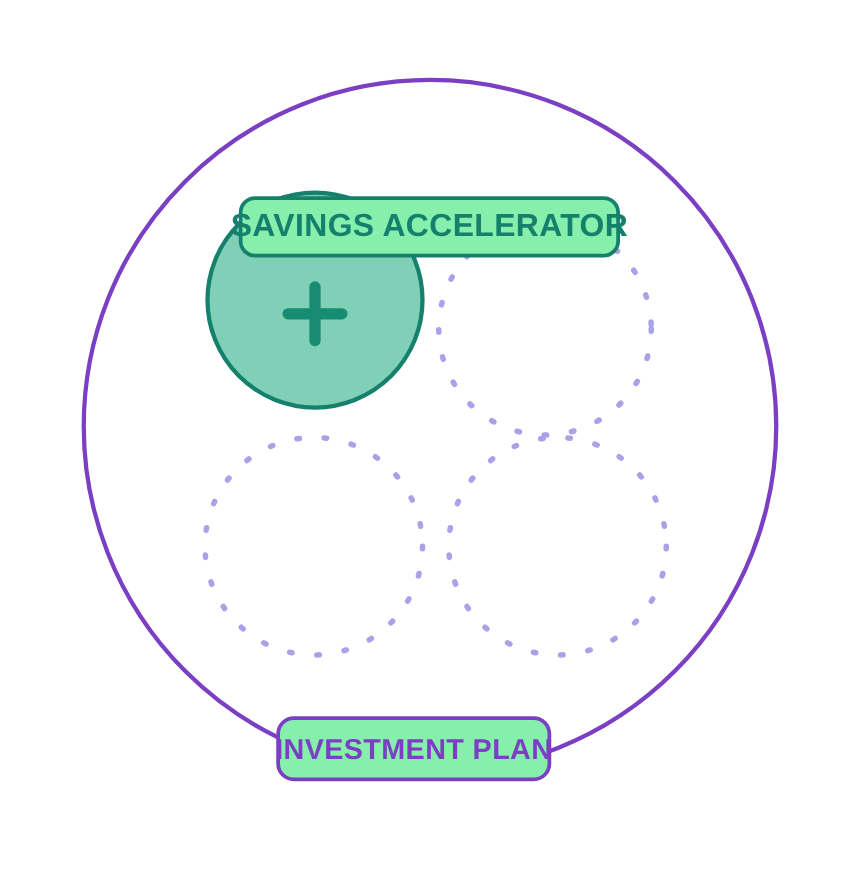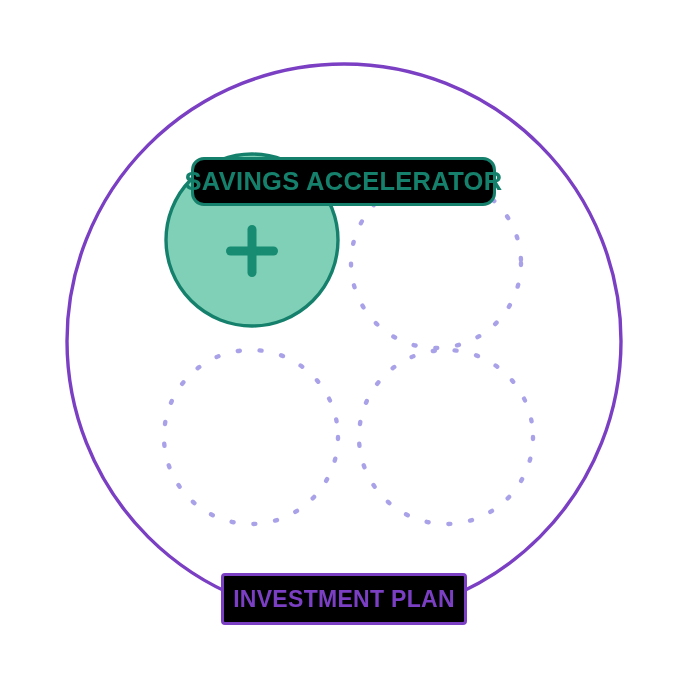--- a/index.html
+++ b/index.html
@@ -25,21 +25,21 @@
     position: absolute;
     left: 0;
     top: 0;
     width: 688px;
     height: 700px;
     display: block;
   }
   .pill {
     position: absolute;
     box-sizing: border-box;
-    background: #000000;
+    background: #86efac;
     display: flex;
     align-items: center;
     justify-content: center;
     letter-spacing: 0.2px;
   }
   #pill-savings {
     left: 191px;
     top: 157px;
     width: 305px;
     height: 49px;
@@ -49,24 +49,24 @@
   #pill-savings .pill-label {
     font-size: 25.5px;
     font-weight: bold;
     color: #15806B;
     letter-spacing: 0.3px;
     white-space: nowrap;
   }
   #pill-investment {
     left: 221px;
     top: 573px;
-    width: 246px;
+    width: 220px;
     height: 52px;
     border: 3.2px solid #7B3FC4;
-    border-radius: 4px;
+    border-radius: 14px;
     align-items: center;
   }
   #pill-investment .pill-label {
     font-size: 23px;
     font-weight: bold;
     color: #7B3FC4;
     letter-spacing: 0.3px;
     white-space: nowrap;
   }
 </style>

